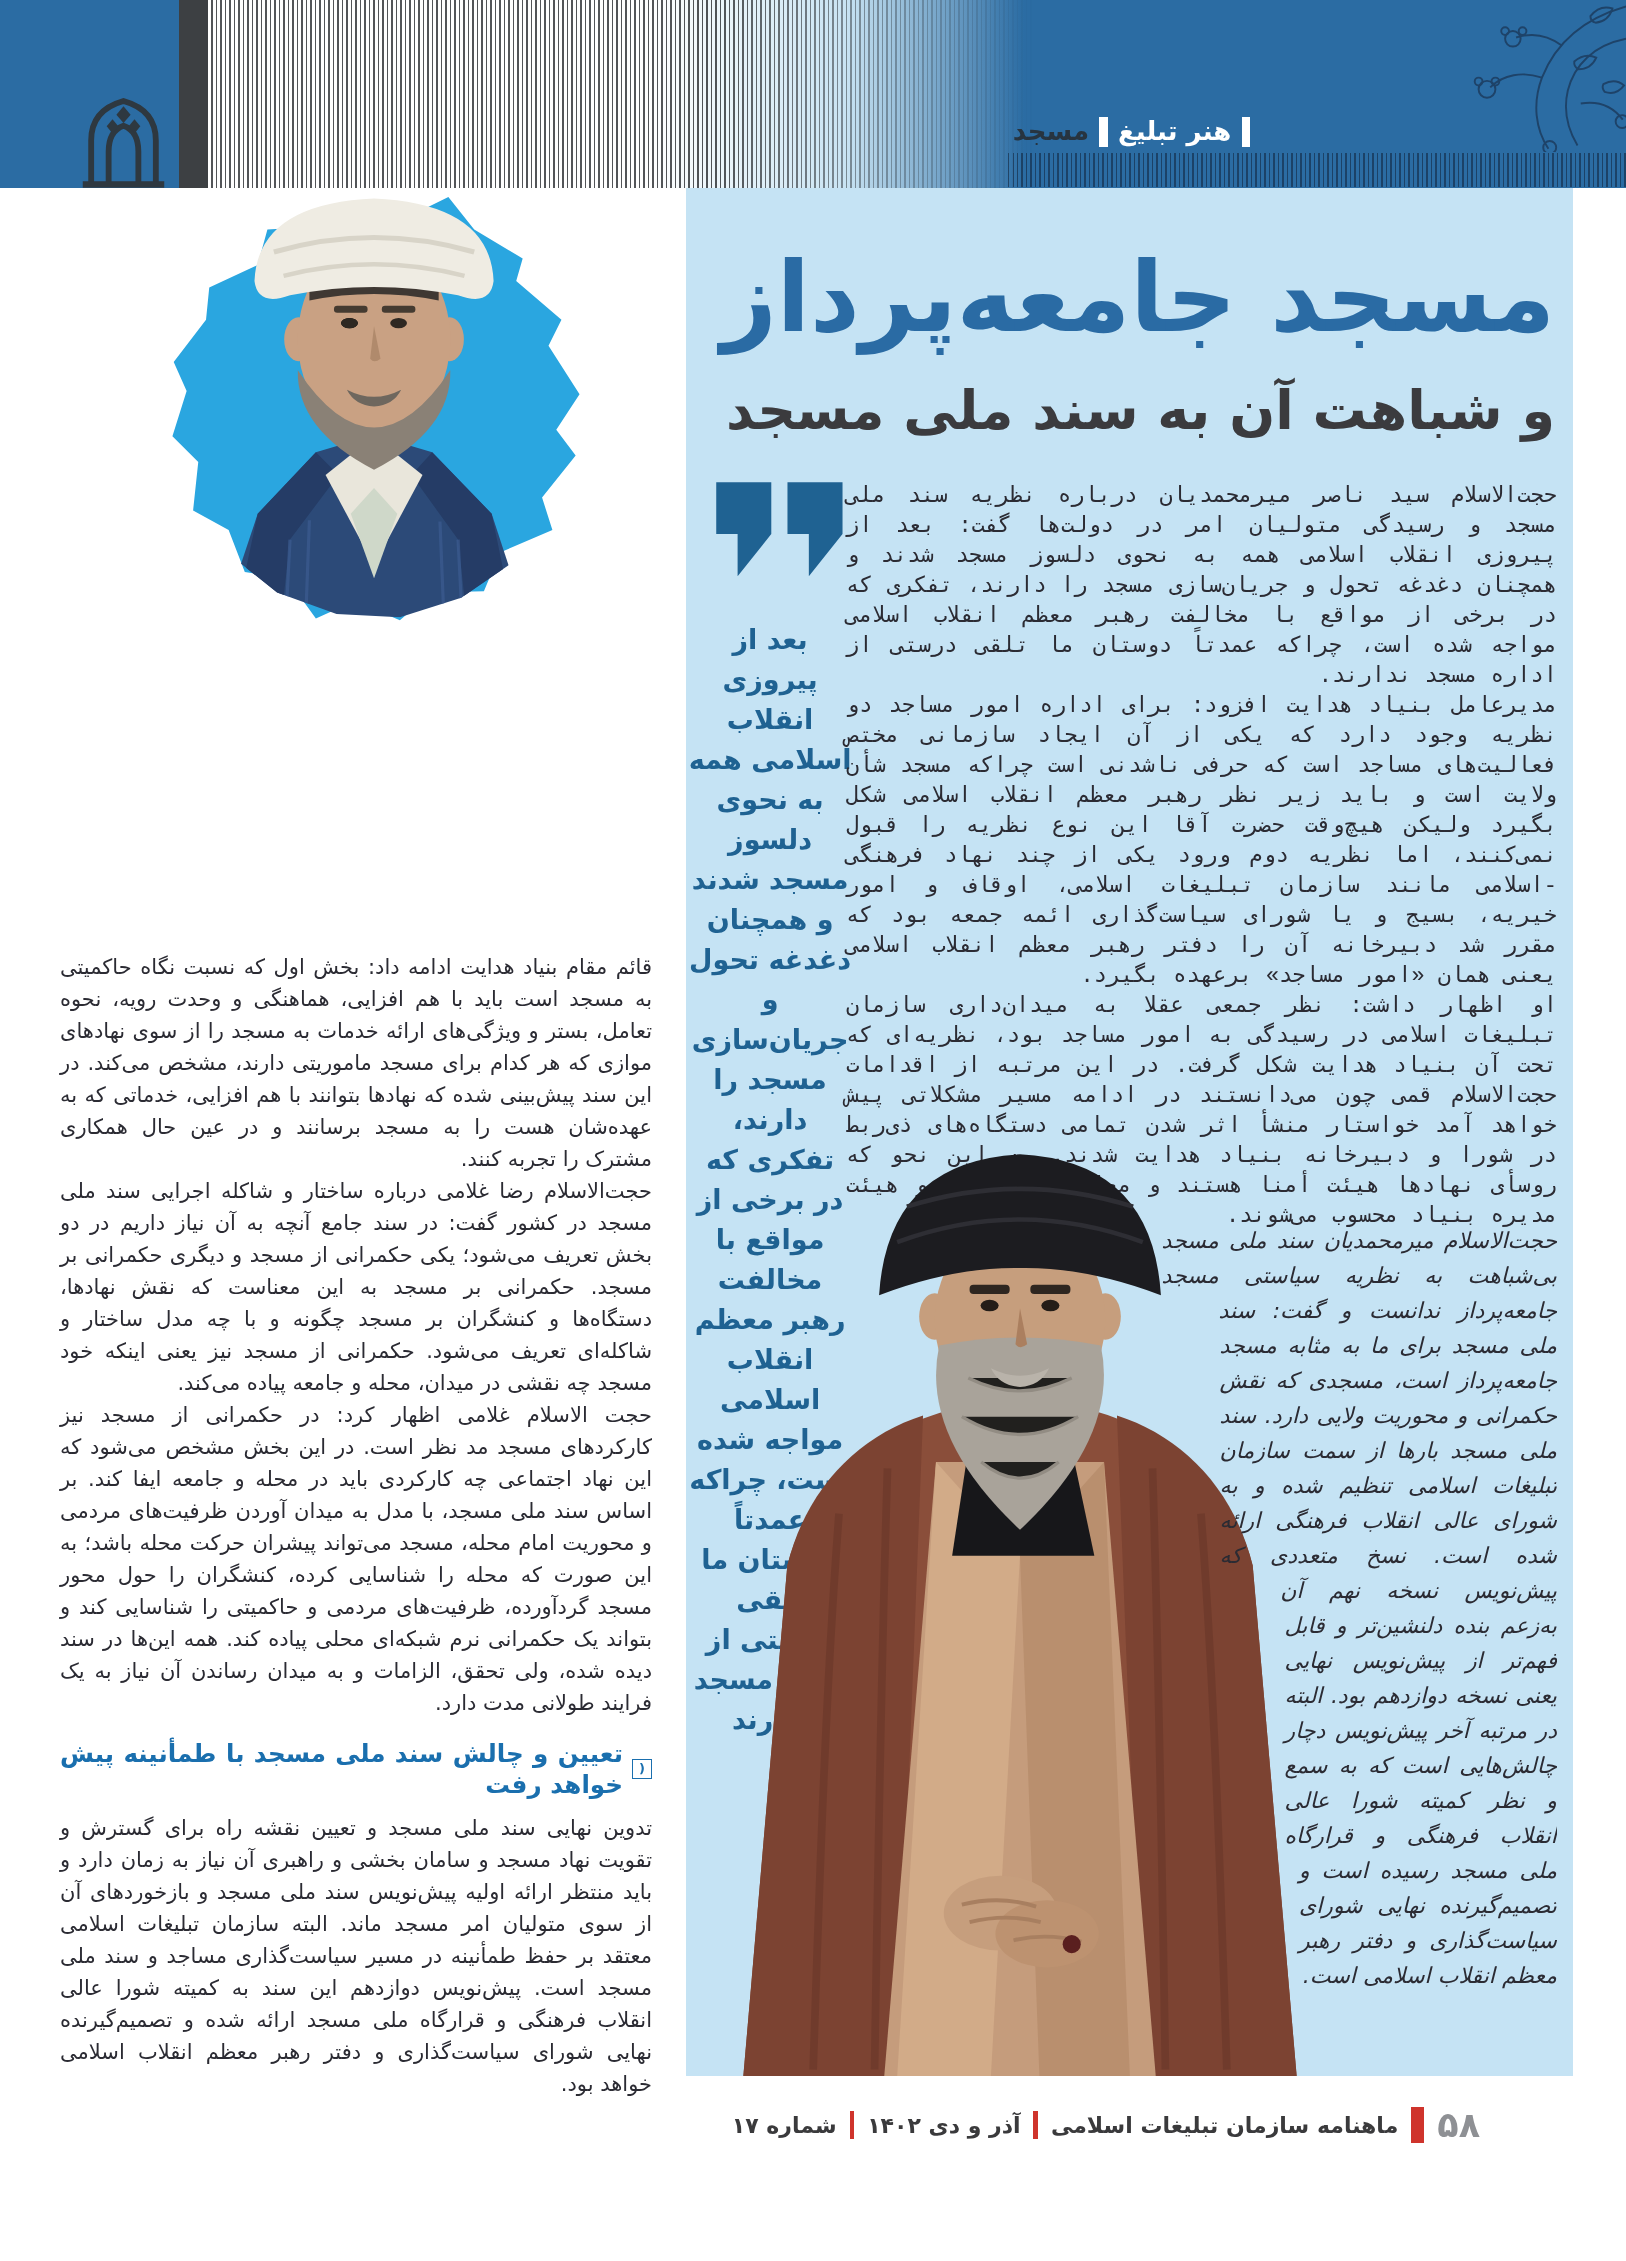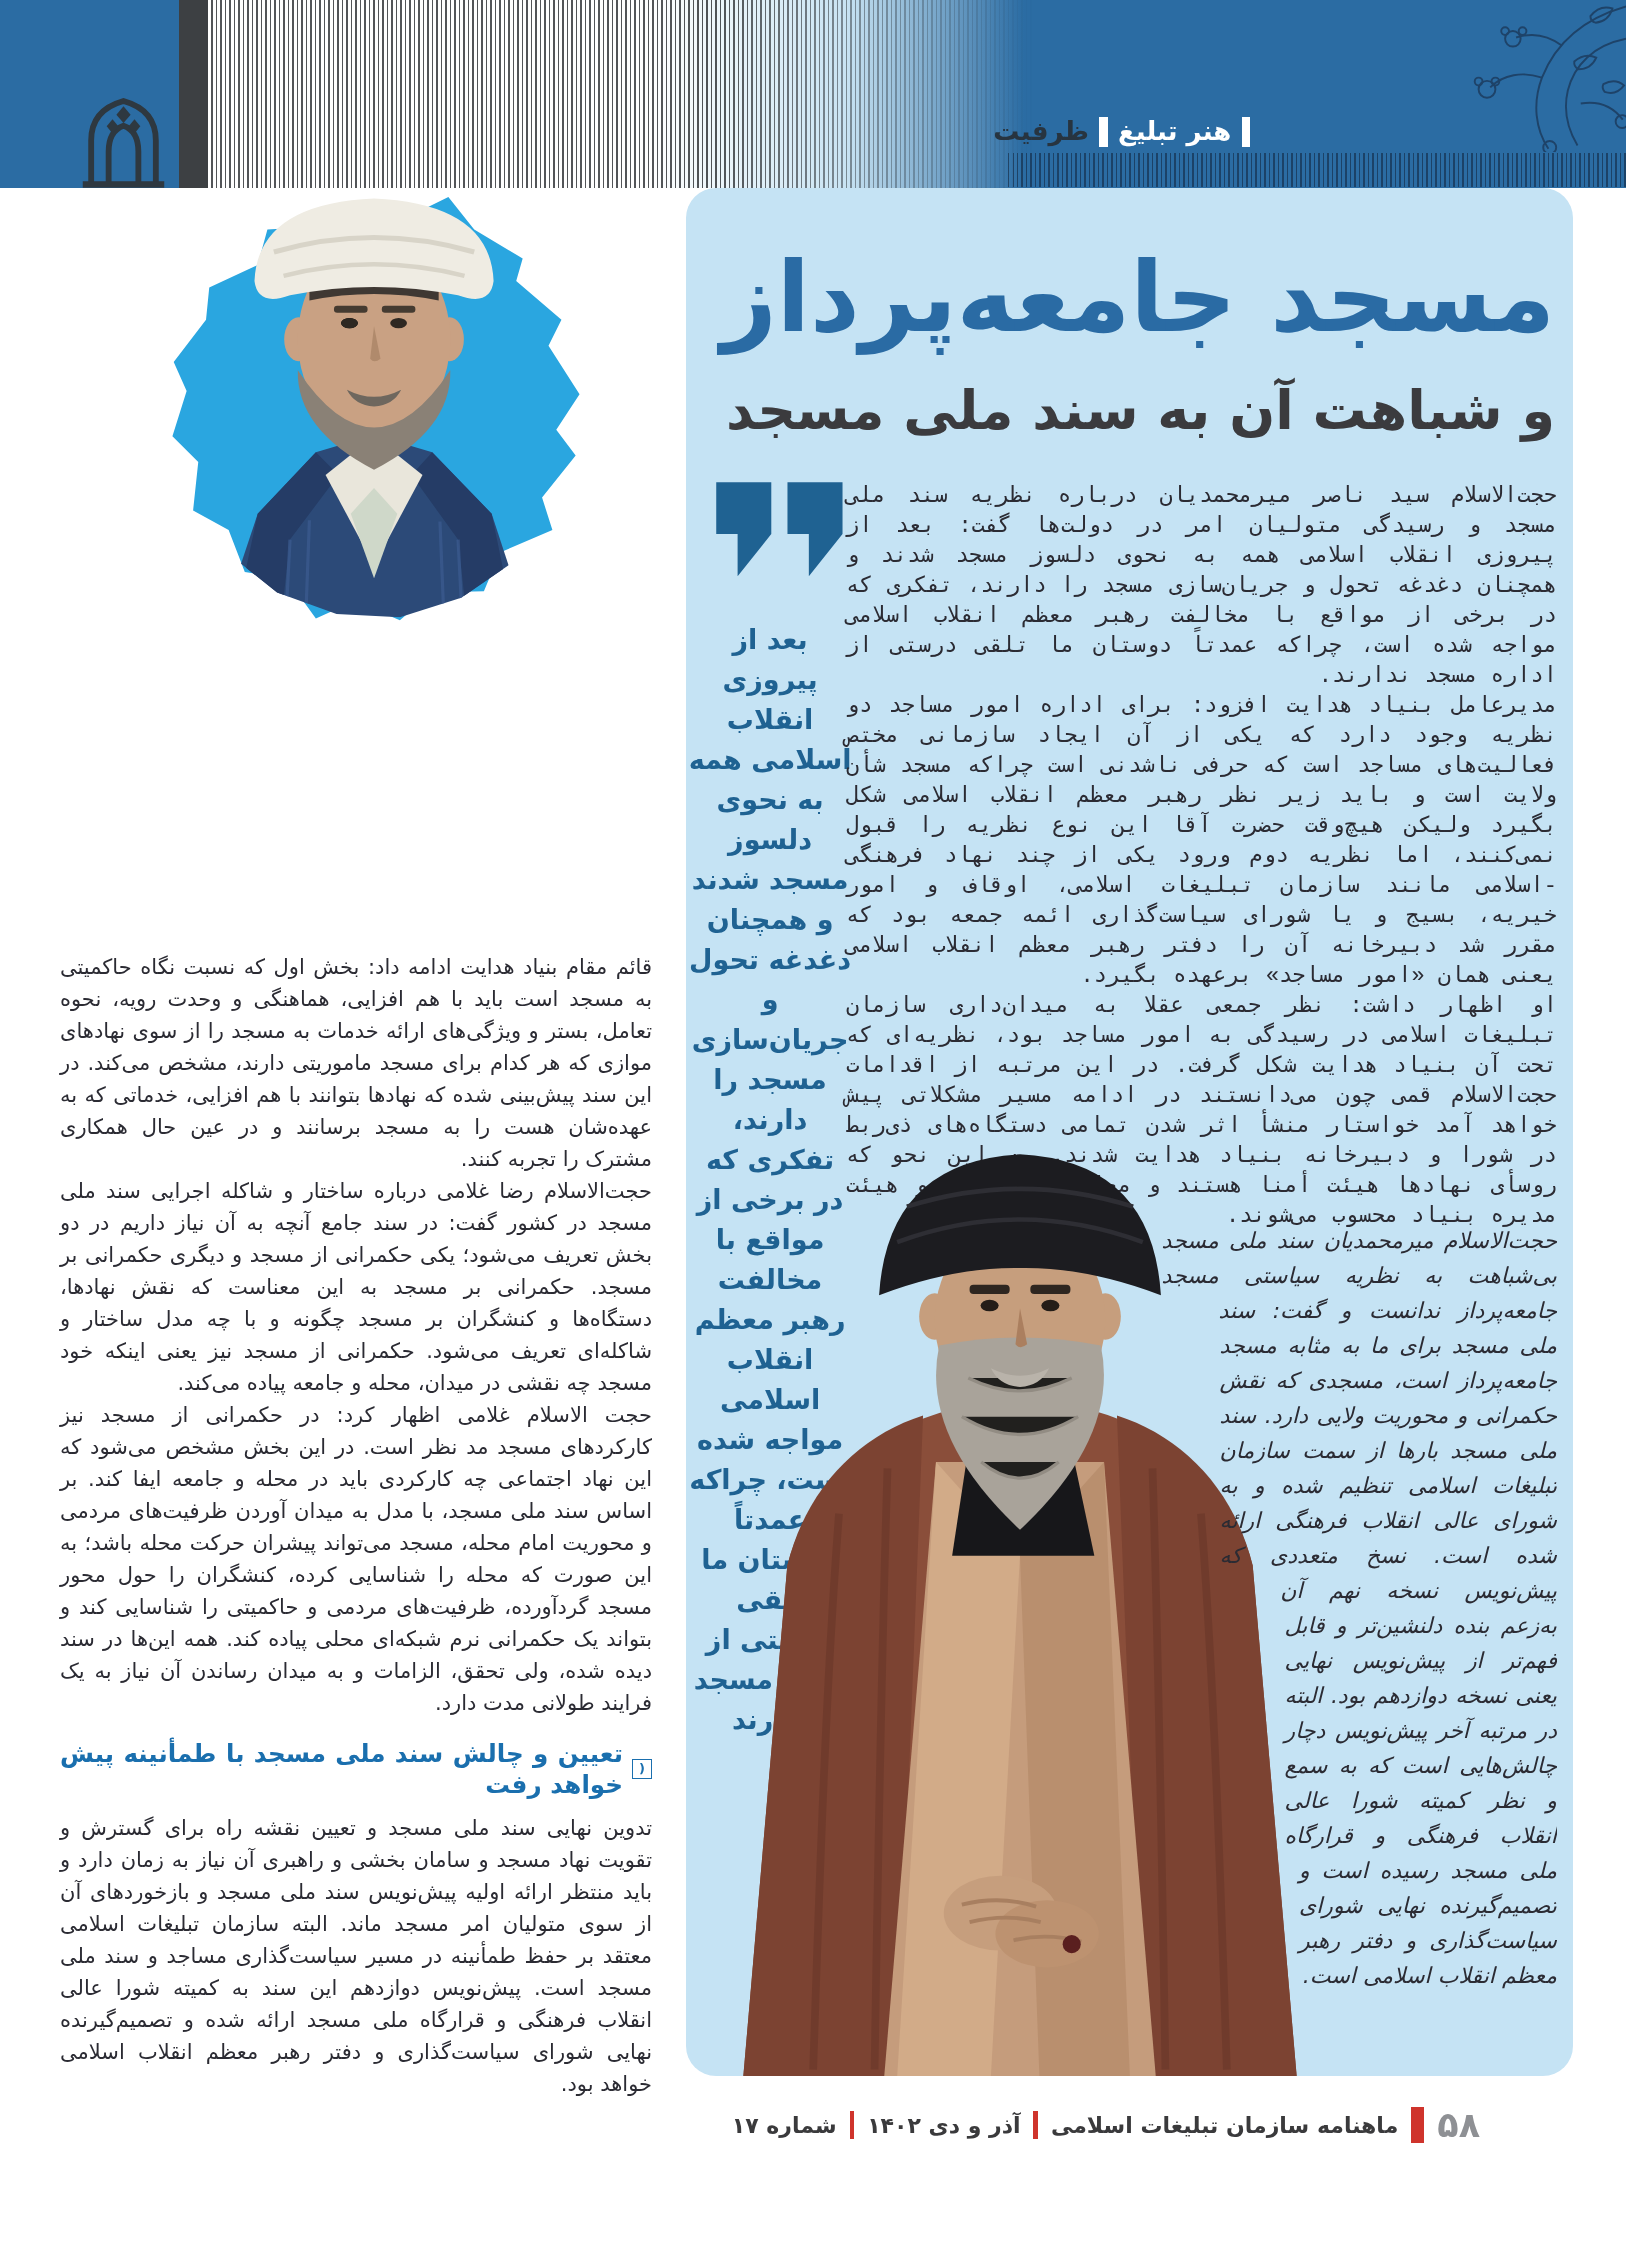--- a/index.html
+++ b/index.html
@@ -29,21 +29,21 @@
   .left-head .h-blue{margin:0;font-size:72px;line-height:97px;font-weight:900;color:#2a6ba4;}
   .left-head .h-dark{margin:0;font-size:72px;line-height:97px;font-weight:900;color:#3b3b3e;}
   .left-body{position:absolute;left:61px;top:951px;width:592px;direction:rtl;
     font-size:21px;line-height:32px;color:#2b2b33;text-align:justify;}
   .left-body p{margin:0;}
   .subhead-row{display:flex;align-items:center;gap:9px;margin:19.4px 0 11.6px 0;direction:rtl;}
   .bullet-square{flex:0 0 auto;width:18px;height:18px;border:1.9px solid #1a6fae;color:#1a6fae;
     font-size:13px;line-height:17px;text-align:center;font-weight:bold;}
   .subhead-text{font-size:24.6px;line-height:31px;font-weight:900;color:#1a6fae;}
   
-  .panel{position:absolute;left:687px;top:188px;width:887px;height:1888px;background:#c5e3f4;border-radius:30px;}
+  .panel{position:absolute;left:687px;top:188px;width:887px;height:1888px;background:#c5e3f4;}
   .headline{position:absolute;right:18px;top:50px;width:854px;direction:rtl;text-align:right;}
   .headline .hl1{margin:0;font-size:97px;line-height:120px;font-weight:900;color:#2a6ba4;}
   .headline .hl2{margin:18px 0 0 0;font-size:54px;line-height:70px;font-weight:900;color:#3b3b3e;}
   .quote-mark{position:absolute;left:27px;top:291px;}
   .pull-quote{position:absolute;left:2.6px;top:432px;width:163px;direction:rtl;text-align:center;
     font-size:27px;line-height:40px;font-weight:900;color:#1f6292;}
   .article-body{position:absolute;left:160px;top:294px;width:711px;direction:rtl;
     font-size:22px;line-height:30px;color:#2b2b33;text-align:justify;font-family:Liberation Mono, monospace;}
   .article-body p{margin:0;}
   .wrap-body{position:absolute;left:160px;top:1035px;width:711px;height:854px;direction:rtl;
@@ -102,21 +102,21 @@
         <circle cx="424" cy="188" r="10"></circle>
         <path d="M375,25 q14,-18 34,-12 q-6,20 -26,22 q-8,-2 -8,-10 z"></path>
         <path d="M350,95 q16,-14 34,-6 q-8,18 -28,18 q-7,-4 -6,-12 z"></path>
         <path d="M395,130 q18,-10 32,2 q-12,16 -30,10 q-5,-6 -2,-12 z"></path>
       </g>
     </svg>
     <div class="section-tags">
       <span class="tag-bar"></span>
       <span class="tag-primary">هنر تبلیغ</span>
       <span class="tag-bar"></span>
-      <span class="tag-secondary">ظرفیت</span>
+      <span class="tag-secondary">مسجد</span>
     </div>
   </div>
 
   <svg class="portrait1" width="569" height="601" viewBox="0 0 880 930">
     <defs>
       <clipPath id="blobClip">
         <path d="M430,118 L530,132 L610,170 L680,235 L726,320 L748,415 L742,510 L706,600 L645,675 L565,730 L470,760 L372,755 L280,722 L205,662 L150,580 L122,488 L124,392 L156,302 L215,225 L300,162 Z"></path>
       </clipPath>
     </defs>
     <path d="M430,118 L512,126 L545,110 L585,160 L660,205 L650,240 L720,300 L700,340 L748,415 L712,470 L742,510 L690,575 L706,625 L625,660 L600,720 L520,722 L470,765 L400,735 L340,762 L295,700 L230,690 L205,625 L150,595 L158,520 L118,480 L140,410 L120,365 L170,300 L175,250 L250,215 L265,160 L350,155 Z" fill="#2aa6e0"></path>

